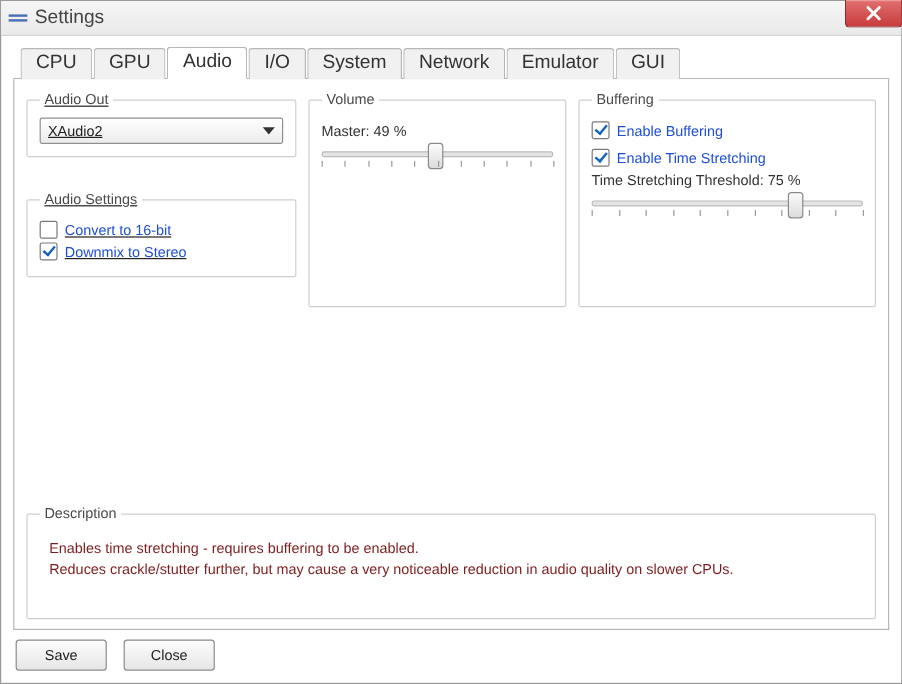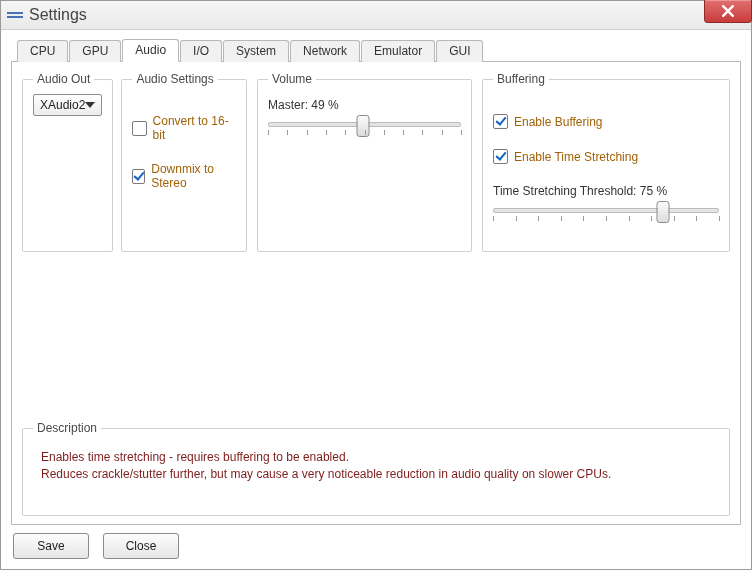--- a/index.html
+++ b/index.html
@@ -4,32 +4,32 @@
 <style>
   html,body{margin:0;padding:0;font-family:"Segoe UI",Tahoma,sans-serif;font-size:12px;color:#222;background:#fff;}
   .window{width:752px;height:570px;position:relative;background:#fff;border:1px solid #9a9a9a;box-sizing:border-box;display:flex;flex-direction:column;}
   .titlebar{height:28px;background:linear-gradient(#f6f6f6,#e9e9e9);border-bottom:1px solid #d0d0d0;display:flex;align-items:center;padding:0 0 0 6px;position:relative;}
   .titlebar .app-icon{width:16px;height:12px;margin-right:6px;}
   .titlebar .title{font-size:16px;color:#444;}
   .close-btn{position:absolute;right:-1px;top:-1px;width:46px;height:22px;background:linear-gradient(#e26f6f,#c83c3c);border:1px solid #8e2a2a;border-top:none;border-radius:0 0 4px 4px;display:flex;align-items:center;justify-content:center;color:#fff;font-weight:bold;box-shadow:inset 0 1px 0 rgba(255,255,255,.3);}
   .close-btn svg{width:12px;height:12px;} 
   .client{flex:1;display:flex;flex-direction:column;padding:8px 10px 10px 10px;box-sizing:border-box;}
   .tabs{display:flex;align-items:flex-end;border-bottom:1px solid #b7b7b7;padding-left:6px;}
-  .tab{padding:3px 12px 4px 12px;border:1px solid #b7b7b7;border-bottom:none;background:#f1f1f1;margin-right:1px;border-radius:3px 3px 0 0;font-size:12px;color:#333;position:relative;top:1px;}
+  .tab{padding:3px 12px 4px 12px;border:1px solid #b7b7b7;border-bottom:none;background:#f1f1f1;margin-right:1px;border-radius:3px 3px 0 0;font-size:16px;color:#333;position:relative;top:1px;}
   .tab.active{background:#fff;border-bottom:1px solid #fff;z-index:2;}
   .tab-page{flex:1;border:1px solid #b7b7b7;border-top:none;padding:10px 10px 8px 10px;display:flex;flex-direction:column;background:#fff;}
   .cols{display:flex;gap:10px;}
   fieldset{border:1px solid #cfcfcf;border-radius:2px;padding:8px 10px 10px 10px;margin:0;}
   legend{padding:0 4px;color:#4a4a4a;font-size:12px;}
-  .col1{width:225px;display:flex;flex-direction:row;gap:8px;}
+  .col1{width:225px;display:flex;flex-direction:column;gap:28px;text-decoration:underline;}
   .col2{width:215px;}
   .col3{flex:1;}
   .select{width:100%;height:22px;border:1px solid #8f8f8f;border-radius:2px;background:linear-gradient(#fff,#ececec);display:flex;align-items:center;justify-content:space-between;padding:0 6px;box-sizing:border-box;}
   .chev{border-left:5px solid transparent;border-right:5px solid transparent;border-top:6px solid #333;}
-  label.cb{display:flex;align-items:center;gap:6px;margin:20px 0;font-size:12px;color:#a16207;}
+  label.cb{display:flex;align-items:center;gap:6px;margin:3px 0;font-size:12px;color:#1d4ed8;}
   .checkbox{width:13px;height:13px;border:1px solid #7a7a7a;border-radius:2px;background:#fff;display:inline-flex;align-items:center;justify-content:center;}
   .checkbox.checked::after{content:"";width:8px;height:4px;border-left:2px solid #1565c0;border-bottom:2px solid #1565c0;transform:rotate(-50deg);margin-top:-3px;}
   .slider-wrap{margin-top:4px;}
   .slider-label{color:#333;margin-bottom:4px;}
   .slider{position:relative;height:24px;}
   .track{position:absolute;left:0;right:0;top:6px;height:3px;background:#e4e4e4;border:1px solid #bcbcbc;border-radius:2px;}
   .thumb{position:absolute;top:-1px;width:11px;height:20px;background:linear-gradient(#fbfbfb,#dcdcdc);border:1px solid #8a8a8a;border-radius:3px;transform:translateX(-50%);} 
   .ticks{position:absolute;left:0;right:0;top:14px;height:6px;}
   .ticks span{position:absolute;top:0;width:1px;height:5px;background:#9a9a9a;}
   .spacer{flex:1;}

